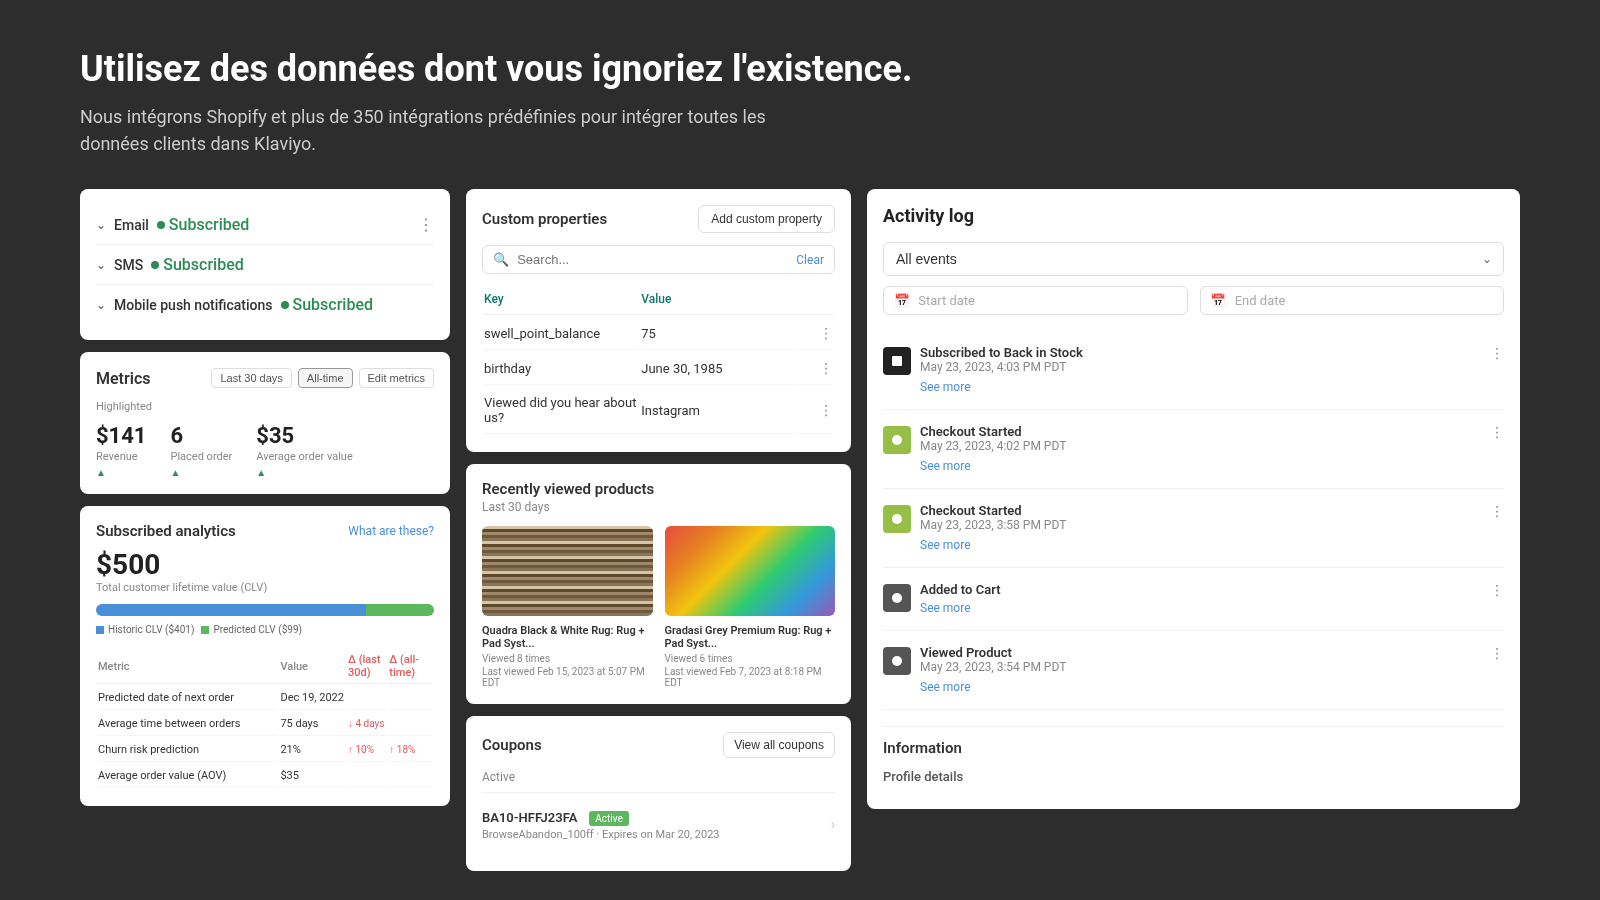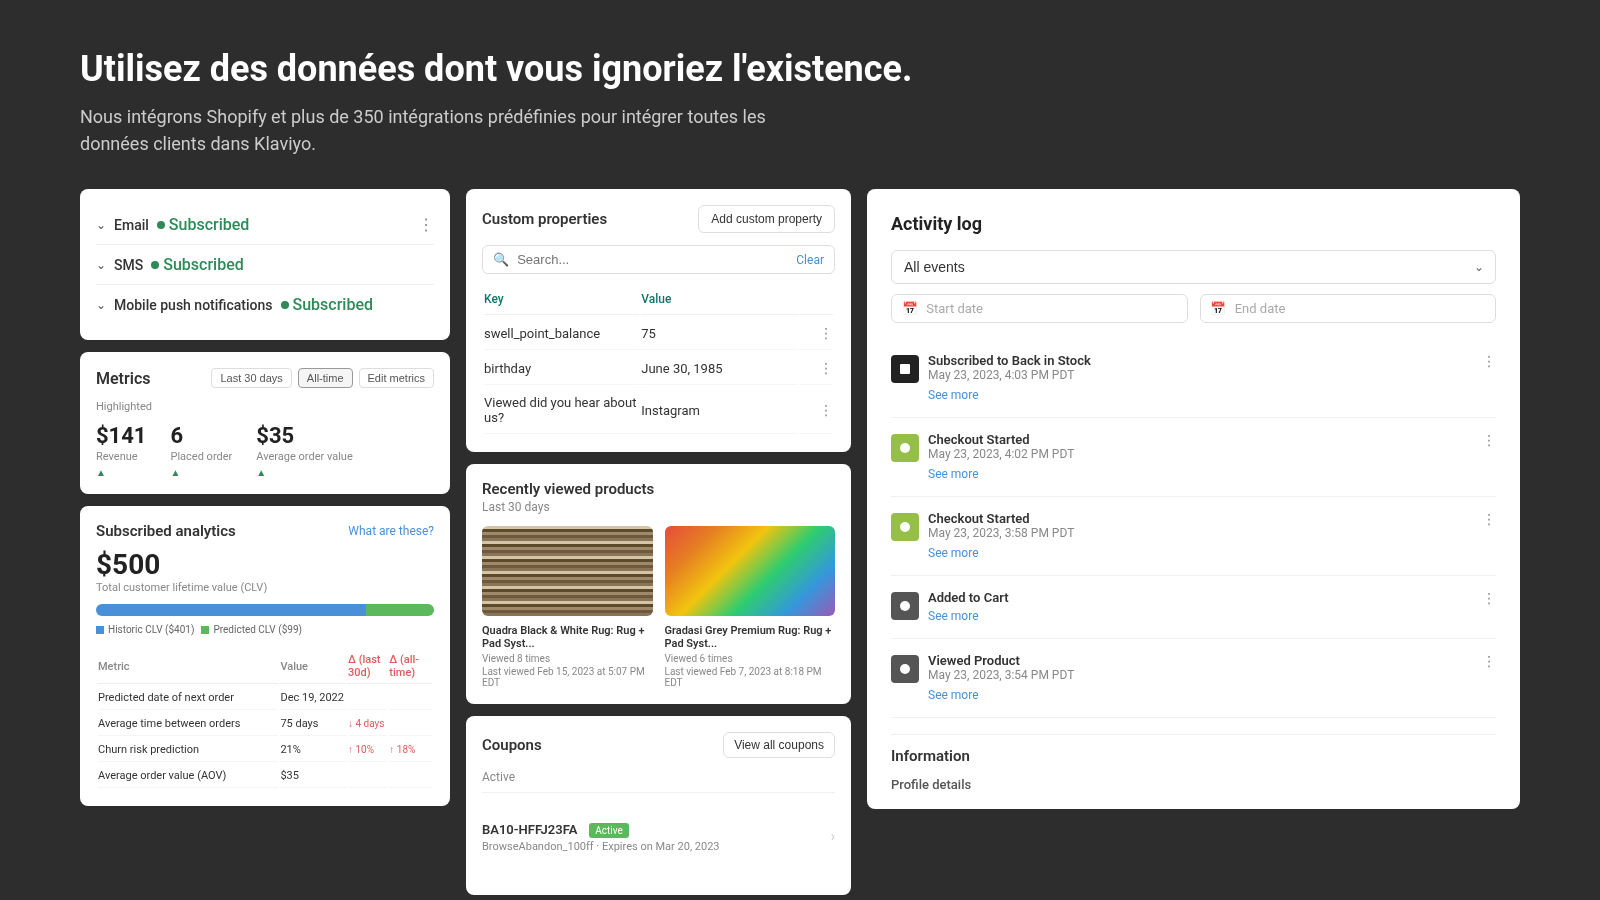--- a/index.html
+++ b/index.html
@@ -519,21 +519,21 @@
     .active-label {
       font-size: 12px;
       color: #888;
       margin-bottom: 8px;
     }
 
     .coupon-row {
       display: flex;
       align-items: center;
       justify-content: space-between;
-      padding: 26px 0;
+      padding: 14px 0;
       border-top: 1px solid #f0f0f0;
     }
 
     .coupon-name {
       font-size: 13px;
       font-weight: 600;
       color: #333;
     }
 
     .coupon-active-badge {
@@ -555,21 +555,21 @@
       color: #ccc;
       font-size: 14px;
     }
 
     
     .right-panel {
       flex: 1;
     }
 
     .activity-card {
-      padding: 24px;
+      padding: 16px;
       margin-bottom: 9px;
       height: 620px;
       overflow: hidden;
     }
 
     .activity-title {
       font-size: 18px;
       font-weight: 700;
       color: #222;
       margin-bottom: 16px;

